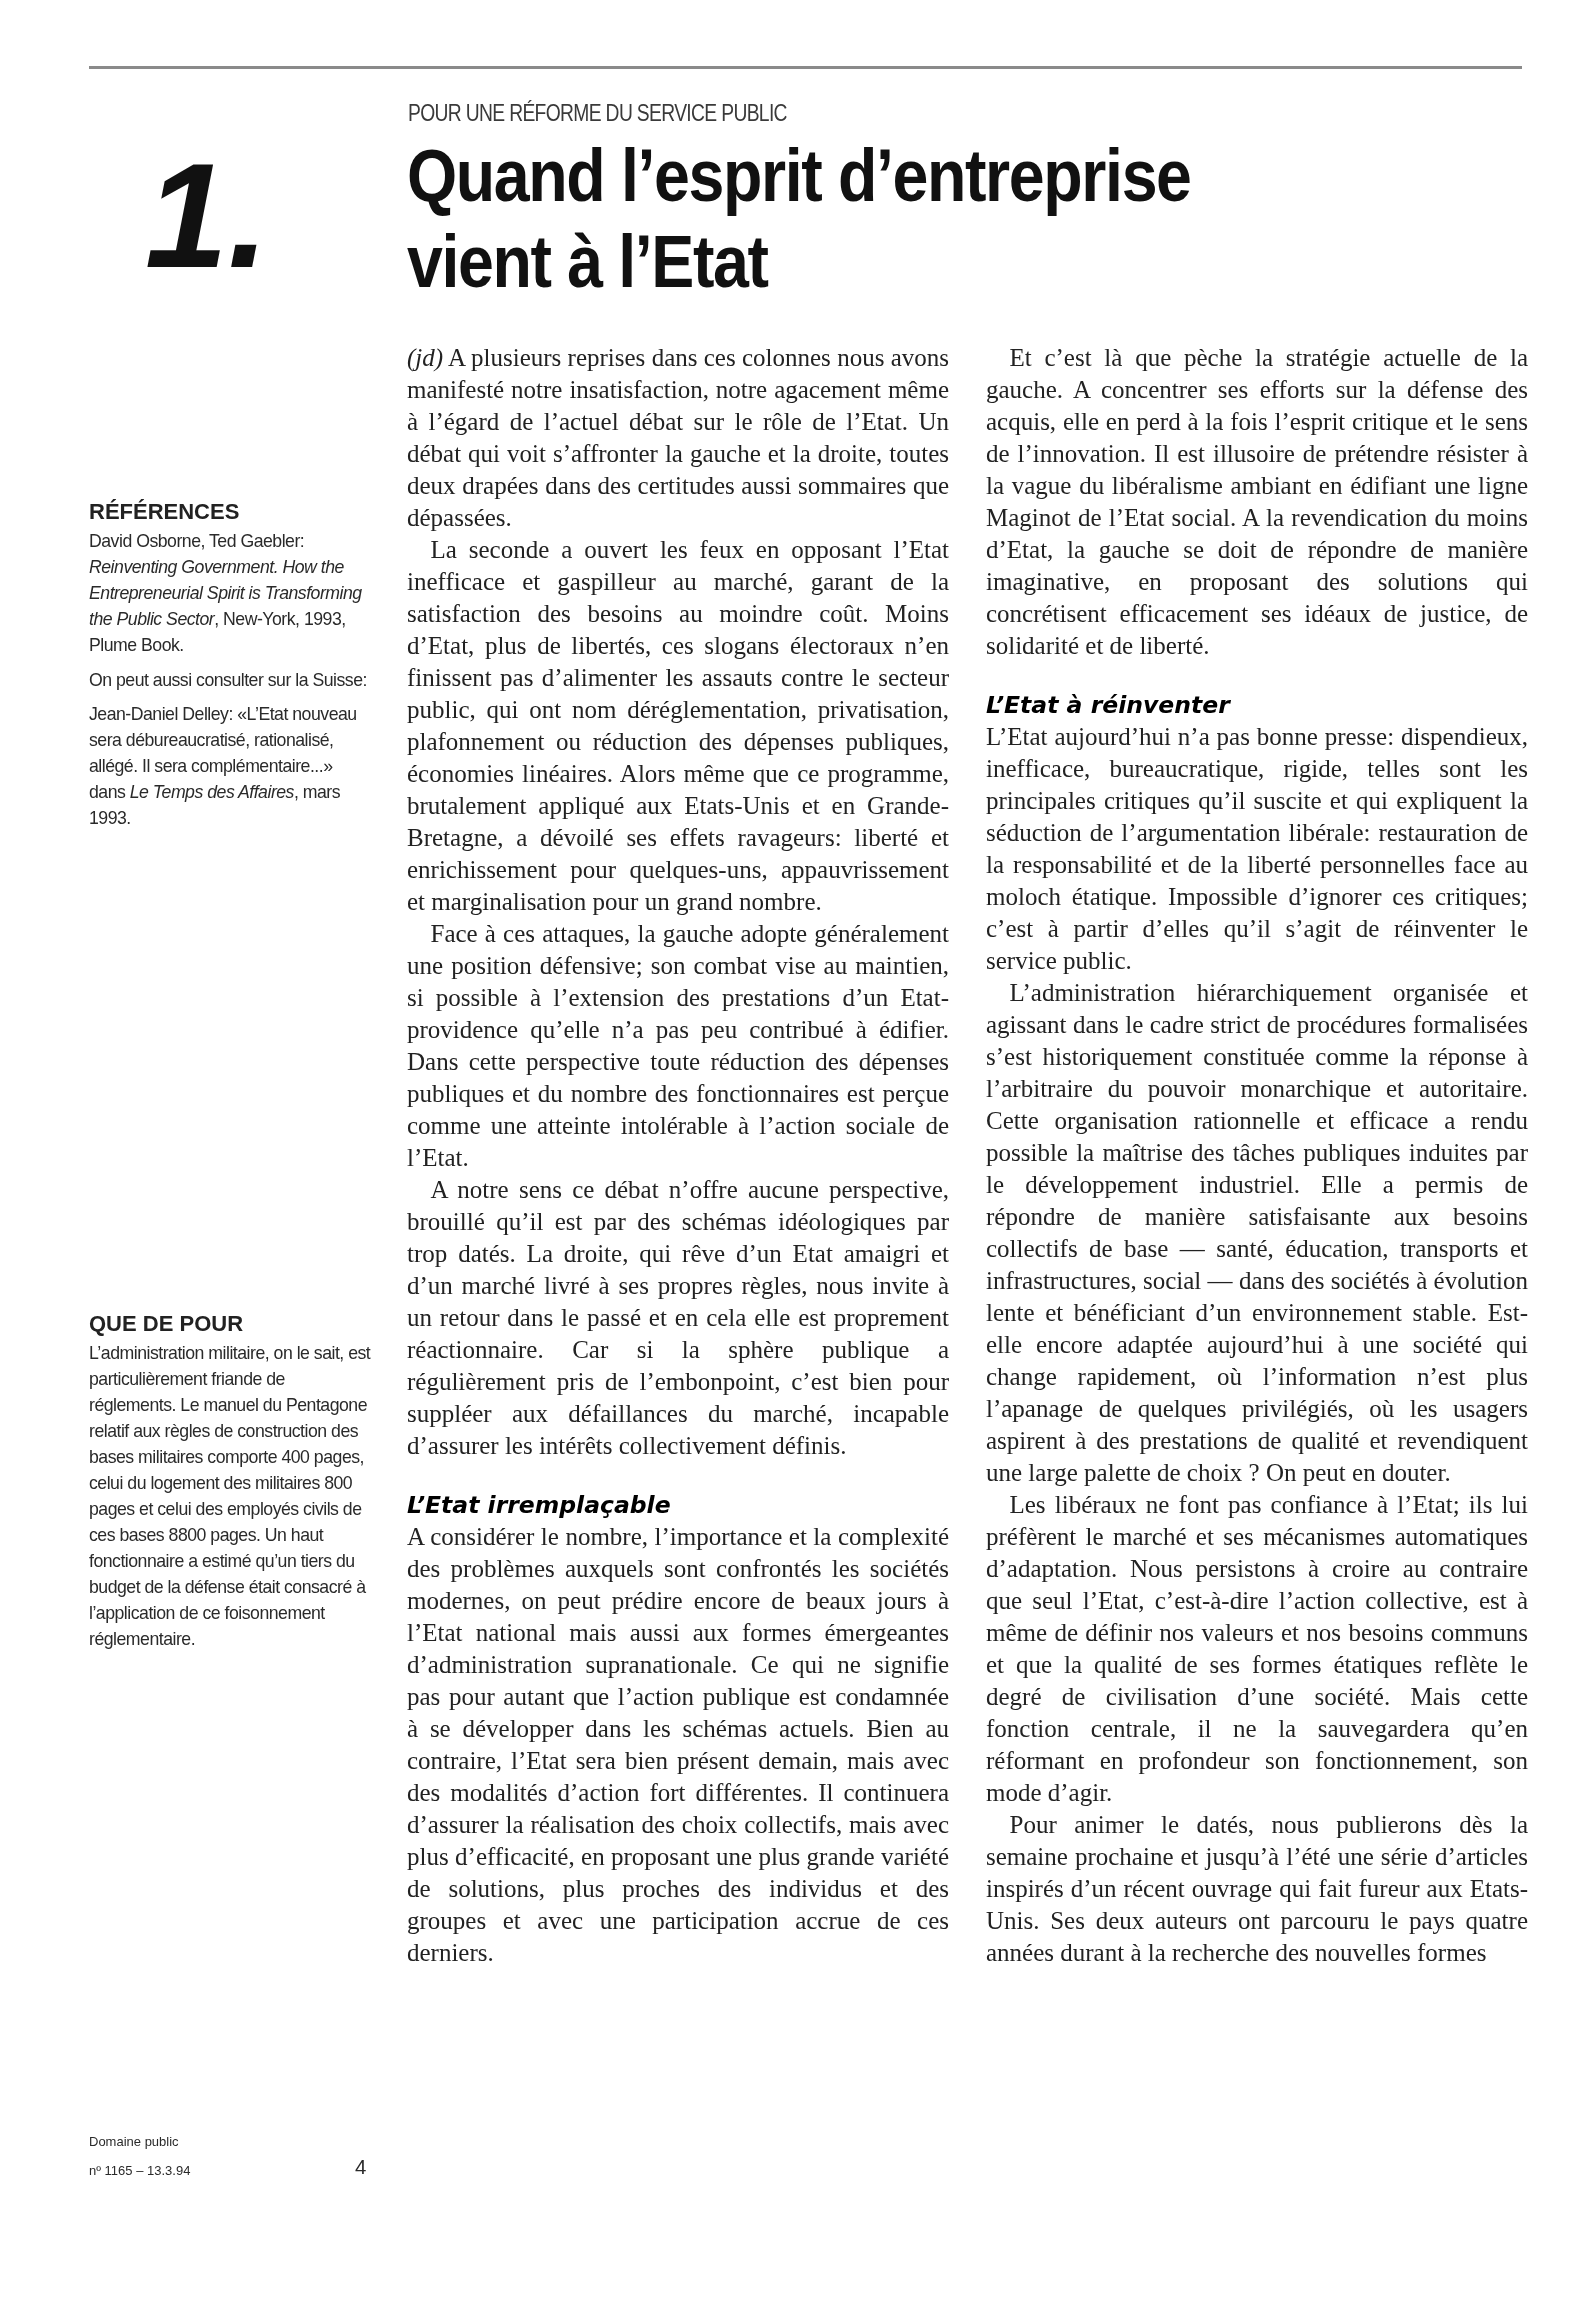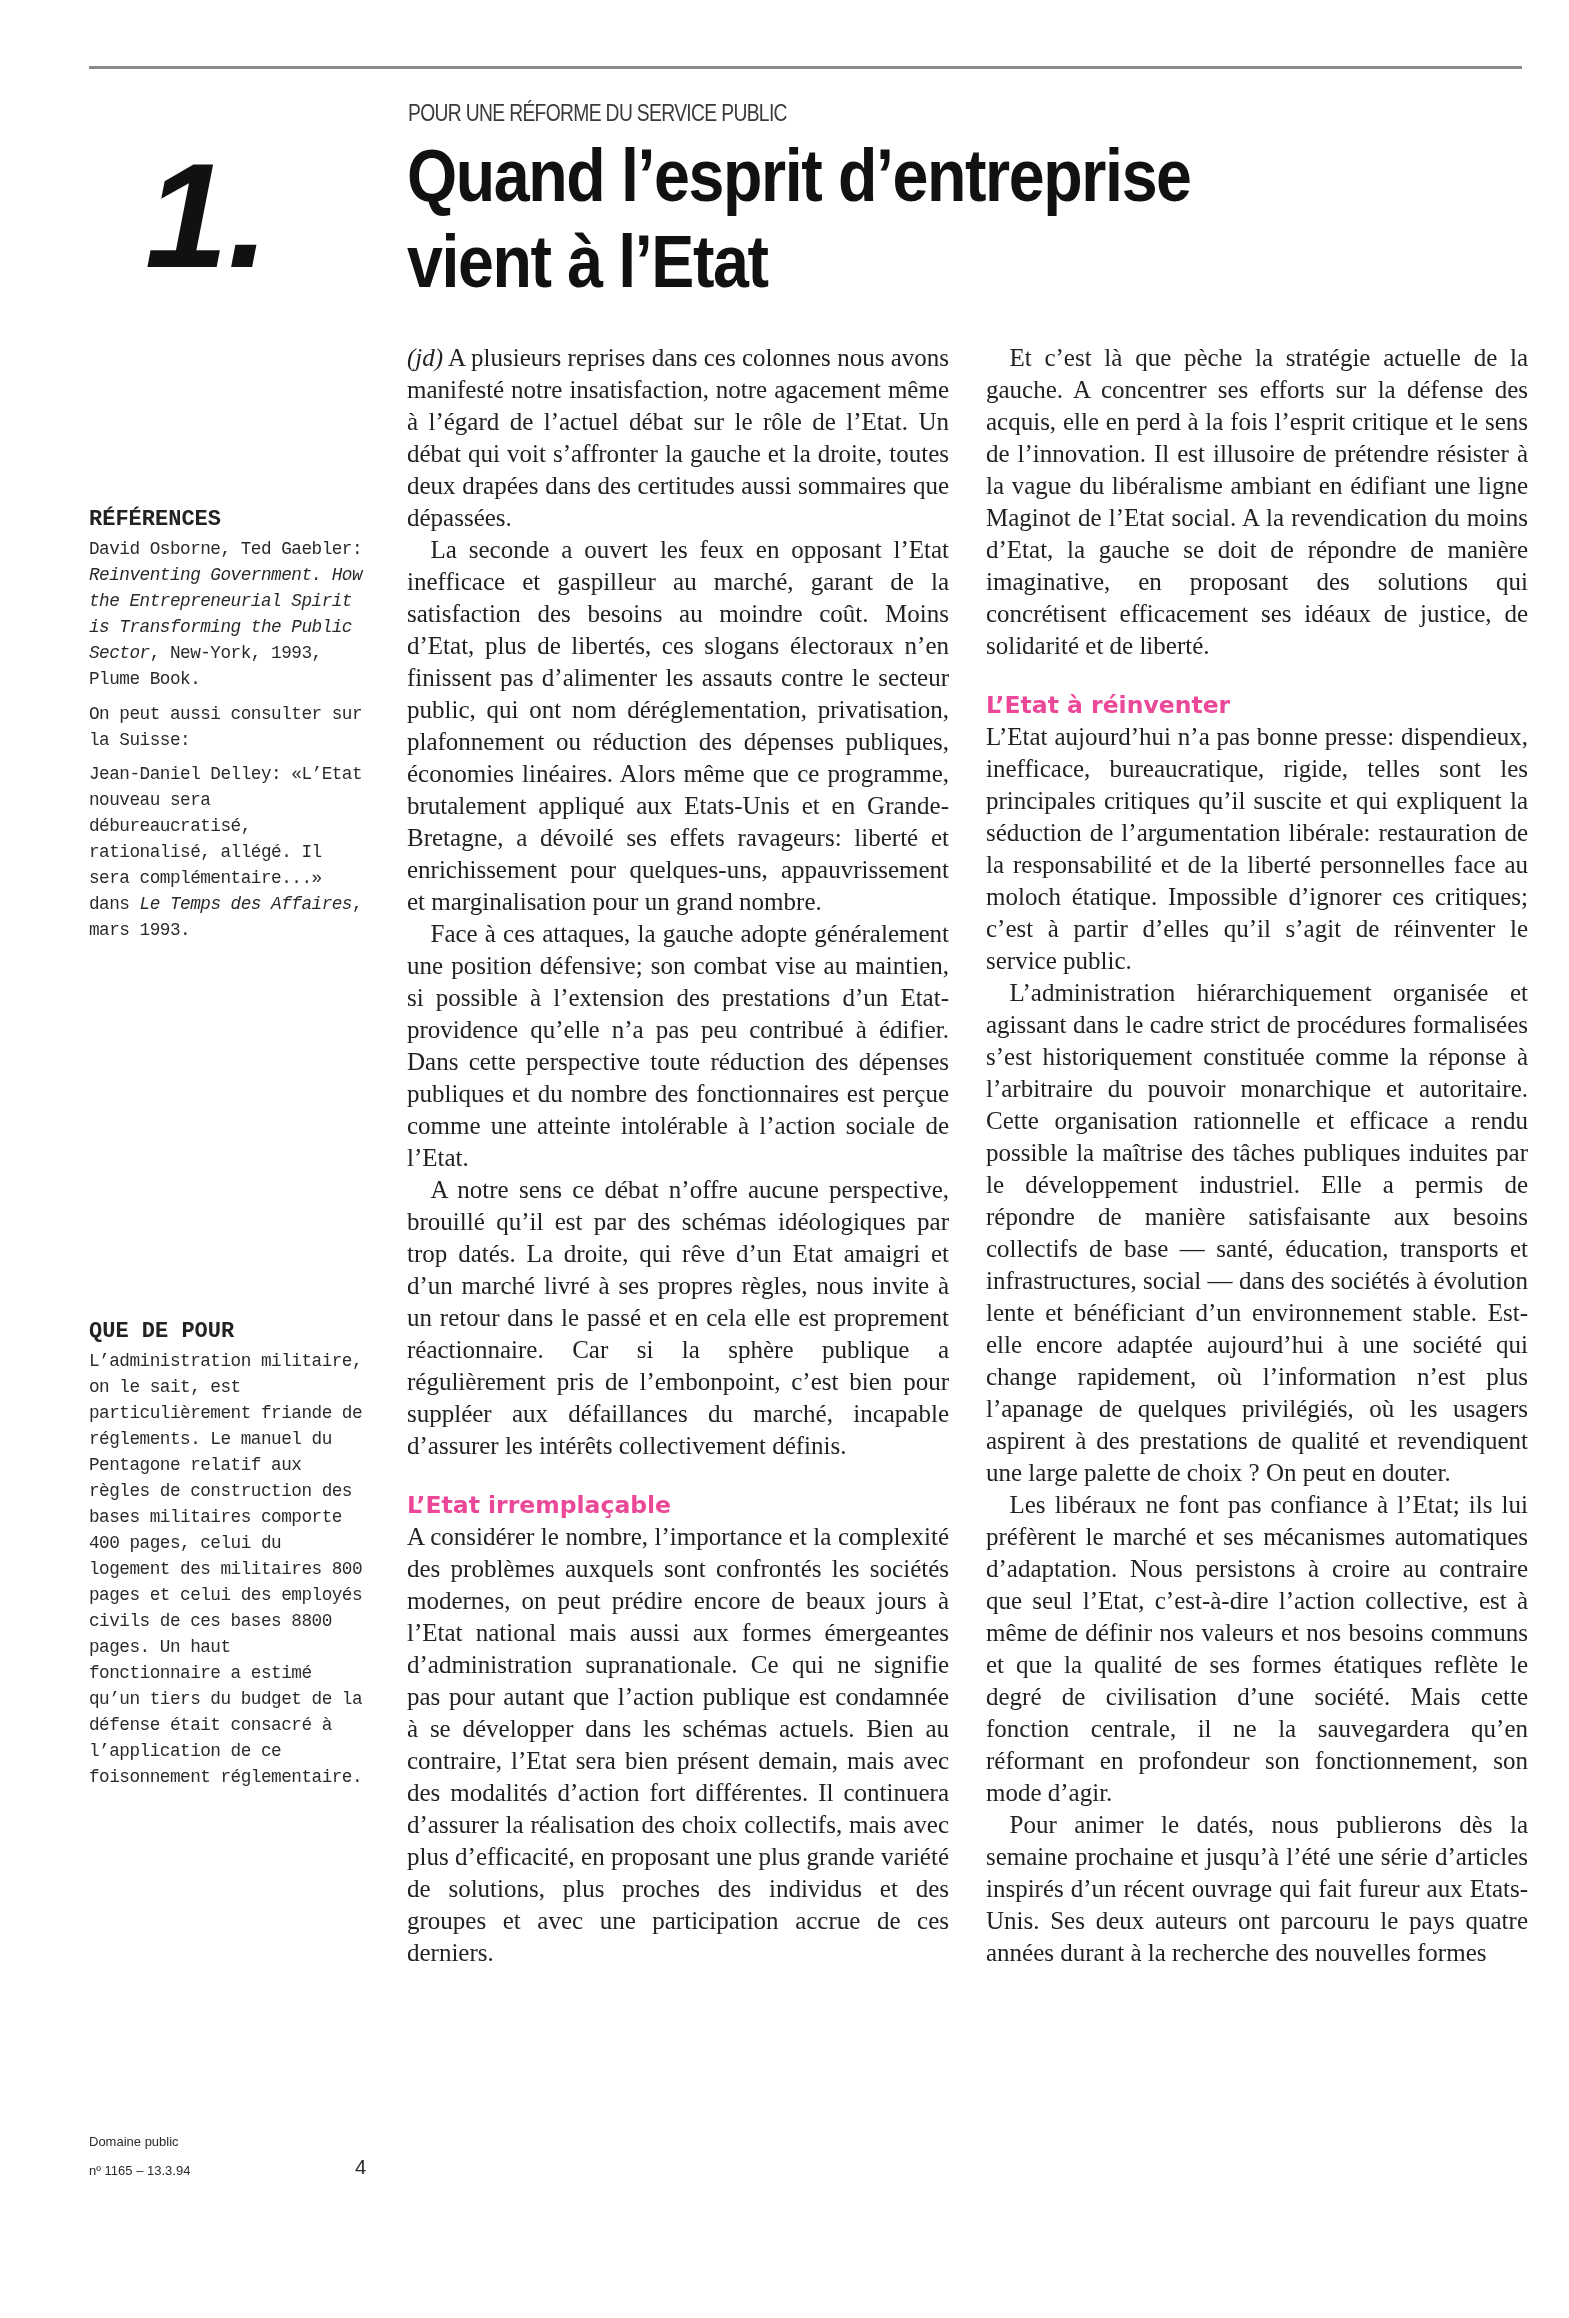--- a/index.html
+++ b/index.html
@@ -1,32 +1,32 @@
 <!DOCTYPE html>
 <html style="font-size:12.6px"><head>
 <meta charset="utf-8">
 <style>
   html, body { margin: 0; padding: 0; background: #ffffff; }
   body { width: 1570px; height: 2319px; position: relative; overflow: hidden; color: #1e1e1e; }
   .rule { position: absolute; left: 89px; top: 66px; width: 1433px; height: 3.1px; background: #8a8a8a; }
   .kicker { position: absolute; left: 408px; top: 100px; font-family: "Liberation Sans", sans-serif; font-size: 23.5px; color: #3a3a3a; letter-spacing: -0.8px; transform: scaleX(0.82); transform-origin: left top; white-space: nowrap; }
   .bignum { position: absolute; left: 145px; top: 141px; font-family: "Liberation Sans", sans-serif; font-weight: bold; font-style: italic; font-size: 149px; line-height: 1; color: #111; }
   .headline { position: absolute; left: 407px; top: 132px; font-family: "Liberation Sans", sans-serif; font-weight: bold; font-size: 75px; line-height: 86px; color: #111; letter-spacing: -1.6px; transform: scaleX(0.86); transform-origin: left top; white-space: nowrap; }
-  .sidebar { position: absolute; left: 89px; width: 283px; font-family: Liberation Mono, monospace; font-size: 17.7px; line-height: 26px; color: #2a2a2a; letter-spacing: -0.5px; margin-top: 8px; }
+  .sidebar { position: absolute; left: 89px; width: 283px; font-family: Liberation Sans, sans-serif; font-size: 17.7px; line-height: 26px; color: #2a2a2a; letter-spacing: -0.5px; }
   .sidebar h3 { margin: 0 0 3.1px 0; font-size: 22px; font-weight: bold; color: #222; letter-spacing: 0; }
   .sidebar p { margin: 0 0 8.6px 0; }
   .sidebar em { font-style: italic; }
   .refs { top: 499px; }
   .pages { top: 1311px; }
   .footer { position: absolute; left: 89px; top: 2127px; font-family: "Liberation Sans", sans-serif; font-size: 13px; line-height: 29px; color: #2a2a2a; }
   .pagenum { position: absolute; left: 355px; top: 2156px; font-family: "Liberation Sans", sans-serif; font-size: 20.4px; color: #2a2a2a; }
   .col { position: absolute; top: 342px; width: 542px; font-family: "Liberation Serif", serif; font-size: 25px; line-height: 32px; color: #222; text-align: justify; hyphens: manual; }
   .col p { margin: 0; text-indent: 23.5px; }
   .col p.noindent { text-indent: 0; }
-  .col h4 { margin: 0; font-family: "DejaVu Sans", sans-serif; font-weight: bold; font-size: 23.5px; line-height: 31px; color: #ec4899; }
+  .col h4 { margin: 0; font-family: "DejaVu Sans", sans-serif; font-weight: bold; font-size: 23.5px; line-height: 31px; color: #000000; font-style: italic; }
   .col1 { left: 407px; }
   .col2 { left: 986px; }
   .sp { height: 28px; }
   .it { font-style: italic; }
 </style>
 </head>
 <body>
 
 <div class="rule"></div>
 

